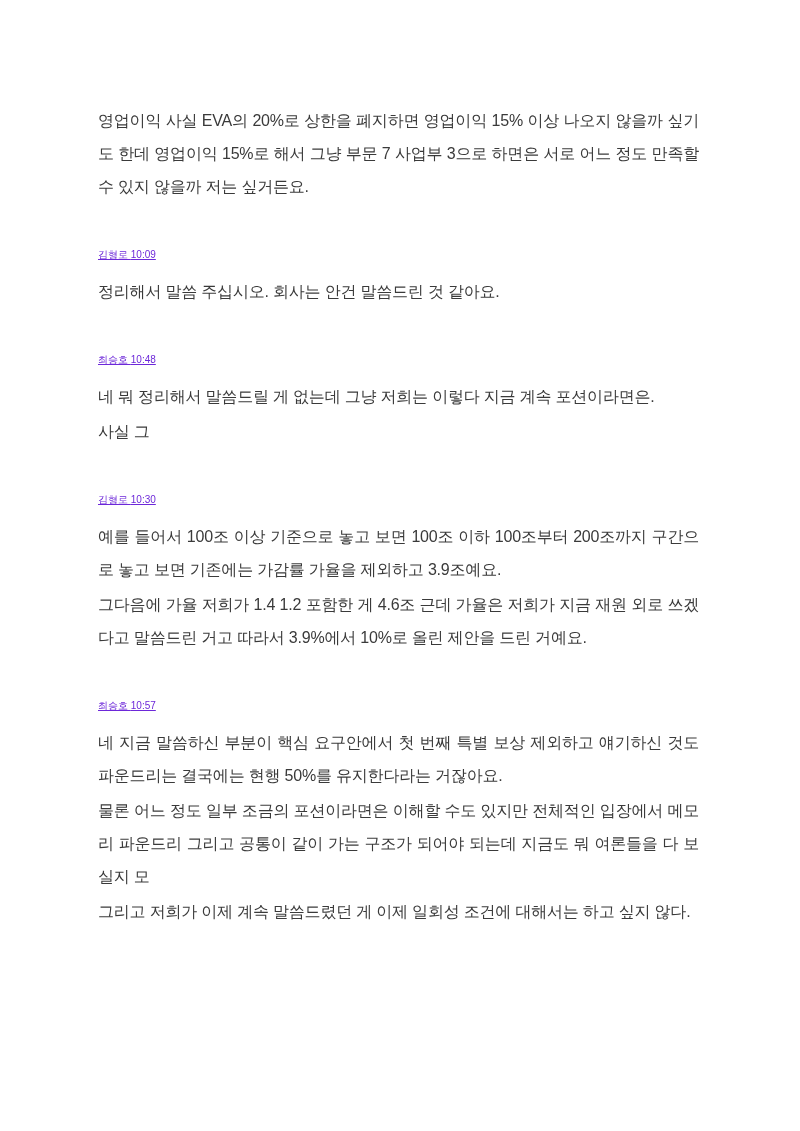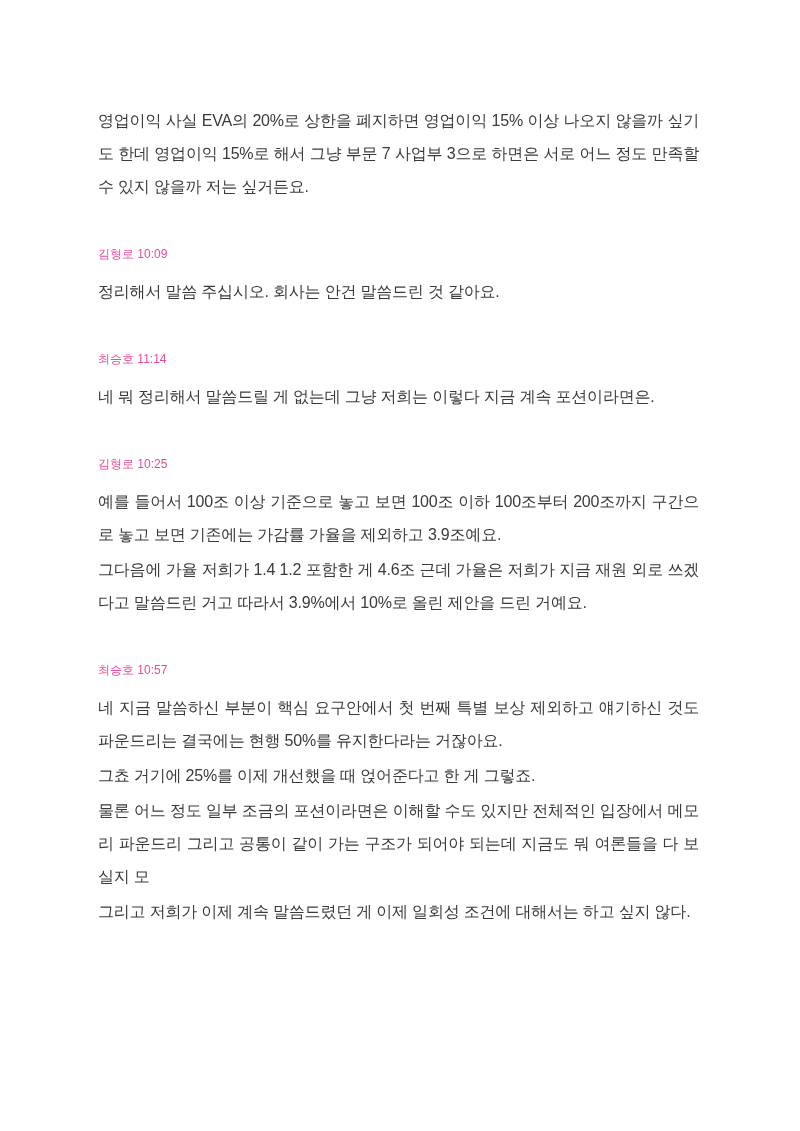--- a/index.html
+++ b/index.html
@@ -15,23 +15,24 @@
     box-sizing: border-box;
     padding: 104px 101px 0 98px;
     overflow: hidden;
     font-family: "Liberation Sans", "DejaVu Sans", sans-serif;
     color: #3a3a3a;
   }
   .turn { }
   .speaker-line {
     margin: 35px 0 4px 0;
     line-height: 33px;
-    font-size: 12px;
-    color: #ec4899;
+    font-size: 10px;
+    color: #6d28d9;
     text-align: left;
+    text-decoration: underline;
   }
   .turn:first-child .speaker-line {
     margin-top: 0;
   }
   .para {
     margin: 0 0 2px 0;
     font-size: 16px;
     line-height: 33px;
     color: #3a3a3a;
     text-align: justify;
@@ -55,37 +56,37 @@
   </div>
 
   <div class="turn">
     <div class="speaker-line"><span class="speaker-name">김형로</span><span> </span><span class="timestamp">10:09</span></div>
     <div class="paragraphs">
           <p class="para">정리해서 말씀 주십시오. 회사는 안건 말씀드린 것 같아요.</p>
         </div>
   </div>
 
   <div class="turn">
-    <div class="speaker-line"><span class="speaker-name">최승호</span><span> </span><span class="timestamp">11:14</span></div>
+    <div class="speaker-line"><span class="speaker-name">최승호</span><span> </span><span class="timestamp">10:48</span></div>
     <div class="paragraphs">
           <p class="para">네 뭐 정리해서 말씀드릴 게 없는데 그냥 저희는 이렇다 지금 계속 포션이라면은.</p>
+          <p class="para">사실 그</p>
         </div>
   </div>
 
   <div class="turn">
-    <div class="speaker-line"><span class="speaker-name">김형로</span><span> </span><span class="timestamp">10:25</span></div>
+    <div class="speaker-line"><span class="speaker-name">김형로</span><span> </span><span class="timestamp">10:30</span></div>
     <div class="paragraphs">
           <p class="para">예를 들어서 100조 이상 기준으로 놓고 보면 100조 이하 100조부터 200조까지 구간으로 놓고 보면 기존에는 가감률 가율을 제외하고 3.9조예요.</p>
           <p class="para">그다음에 가율 저희가 1.4 1.2 포함한 게 4.6조 근데 가율은 저희가 지금 재원 외로 쓰겠다고 말씀드린 거고 따라서 3.9%에서 10%로 올린 제안을 드린 거예요.</p>
         </div>
   </div>
 
   <div class="turn">
     <div class="speaker-line"><span class="speaker-name">최승호</span><span> </span><span class="timestamp">10:57</span></div>
     <div class="paragraphs">
           <p class="para">네 지금 말씀하신 부분이 핵심 요구안에서 첫 번째 특별 보상 제외하고 얘기하신 것도 파운드리는 결국에는 현행 50%를 유지한다라는 거잖아요.</p>
-          <p class="para">그쵸 거기에 25%를 이제 개선했을 때 얹어준다고 한 게 그렇죠.</p>
           <p class="para">물론 어느 정도 일부 조금의 포션이라면은 이해할 수도 있지만 전체적인 입장에서 메모리 파운드리 그리고 공통이 같이 가는 구조가 되어야 되는데 지금도 뭐 여론들을 다 보실지 모</p>
           <p class="para">그리고 저희가 이제 계속 말씀드렸던 게 이제 일회성 조건에 대해서는 하고 싶지 않다.</p>
         </div>
   </div>
 </div>
 </div>
 
 </body></html>

